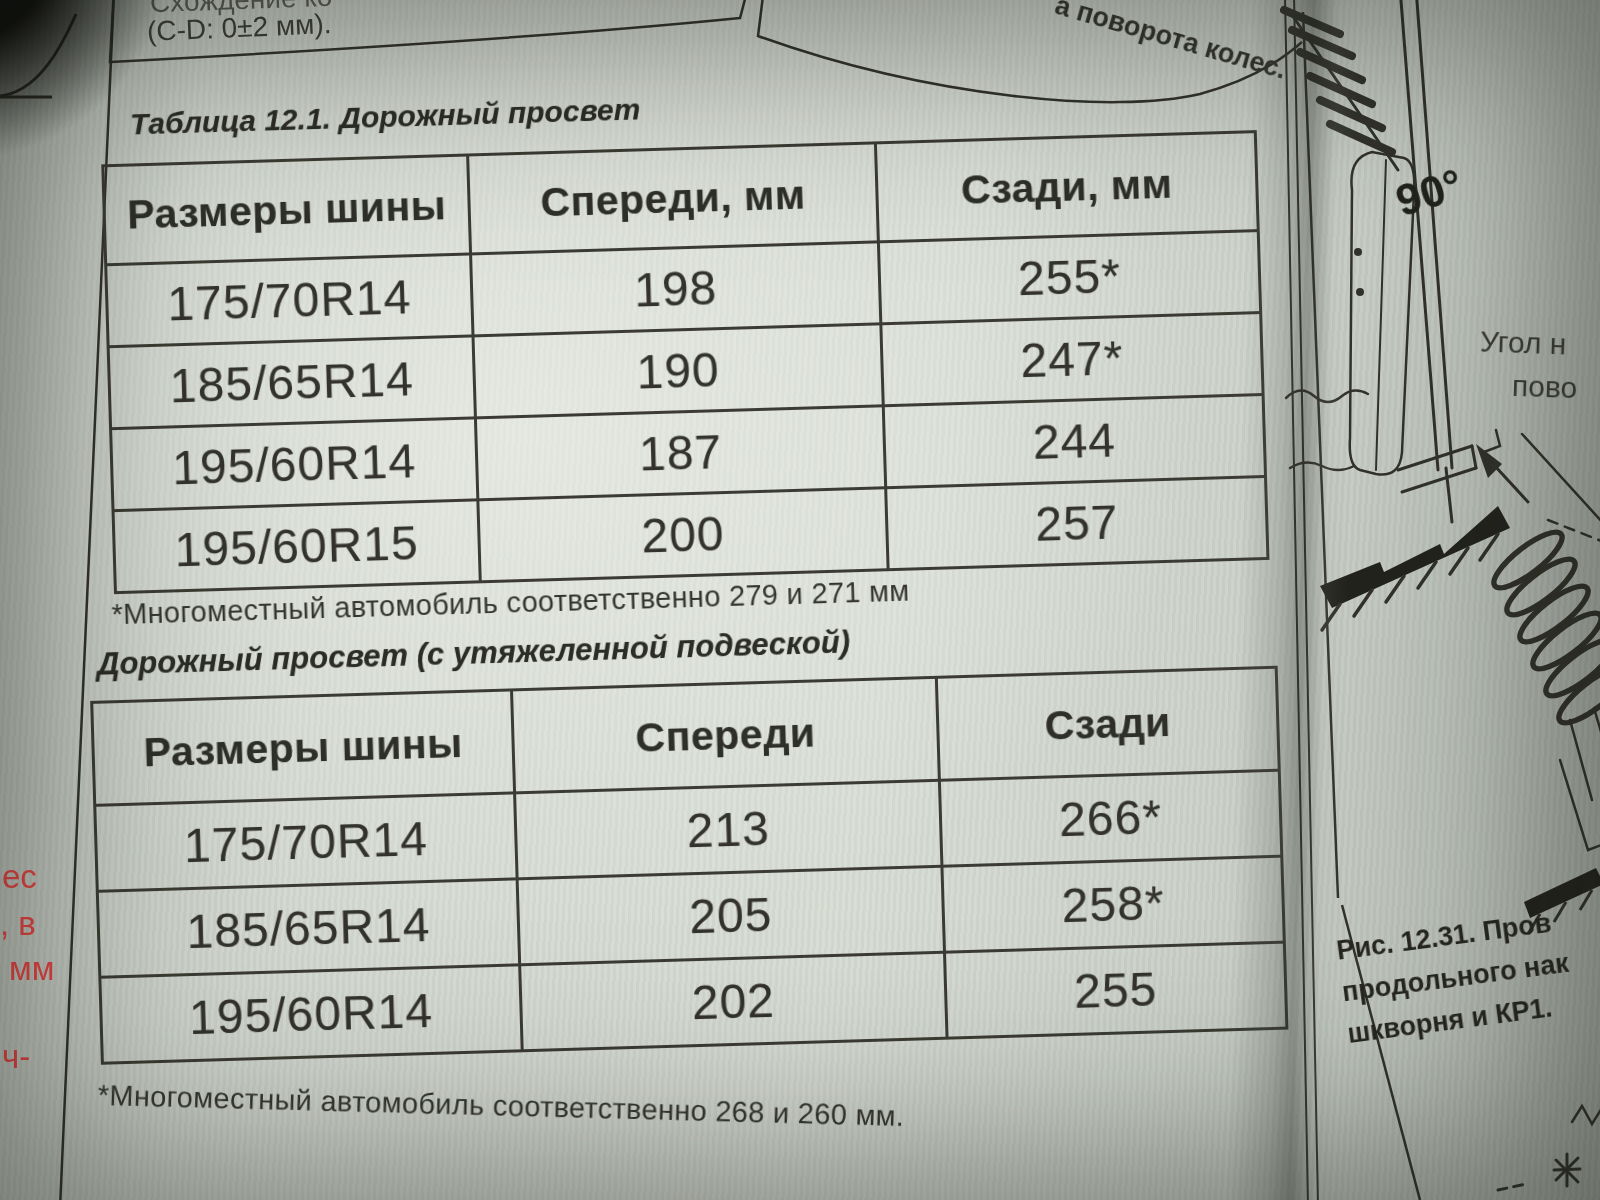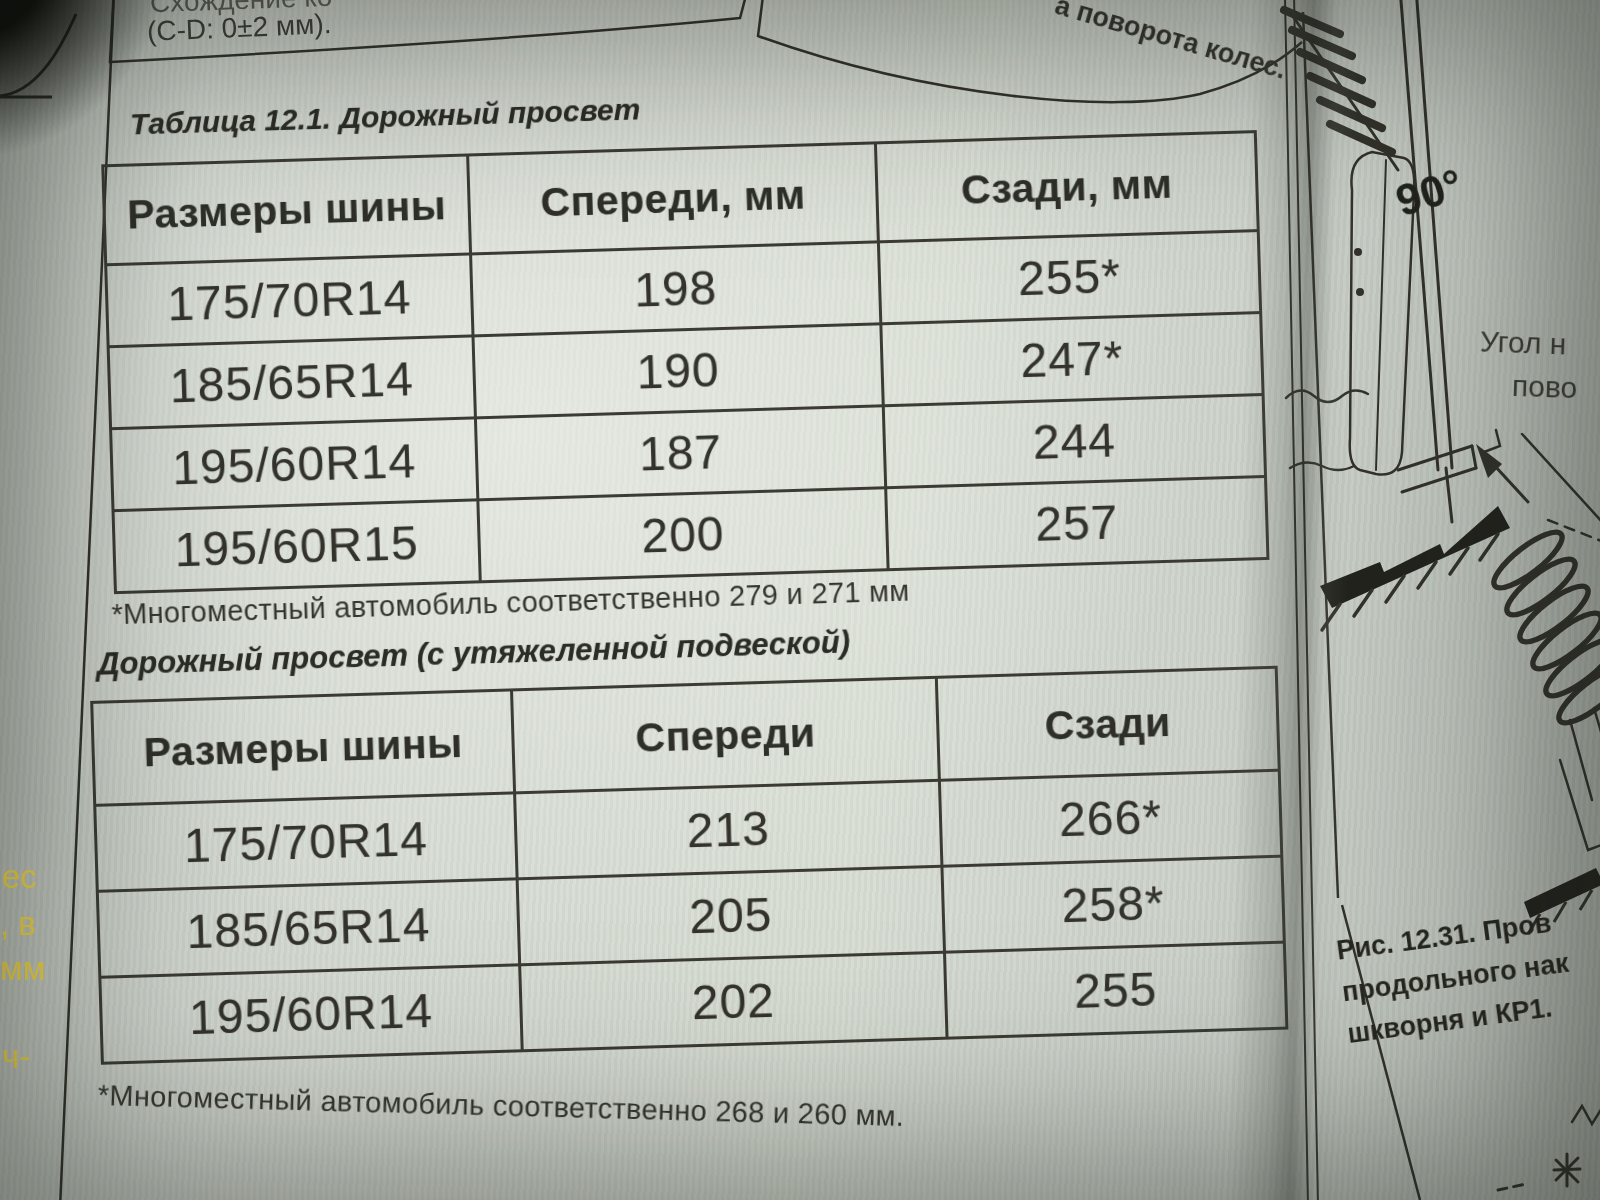--- a/index.html
+++ b/index.html
@@ -43,21 +43,21 @@
   .t1 { left:115px; top:148px; width:1150px;
         grid-template-columns:362px 408px 1fr;
         grid-template-rows:96px 82px 82px 82px 82px; }
   .t2 { left:88px;  top:684px; width:1182px;
         grid-template-columns:417px 425px 1fr;
         grid-template-rows:100px 86px 86px 86px; }
   .title-it { font-weight:bold; font-style:italic; font-size:30px; color:#2c2c26;
               text-shadow:0 0 1px rgba(44,44,38,0.35); }
   .footnote { font-size:29px; color:#35352f; letter-spacing:0.3px; }
   .boxtext { font-size:28px; color:#3e3e38; }
-  .frag { position:absolute; font-size:33px; color:#fde047; }
+  .frag { position:absolute; font-size:33px; color:#ef4444; }
   .rp-caption { position:absolute; left:1334px; top:930px; width:300px;
                 font-weight:bold; font-size:27px; line-height:42px; color:#26261f;
                 transform: rotate(-7.5deg); transform-origin:left top;
                 filter: blur(0.3px); }
   .rp-text { position:absolute; font-size:30px; color:#3c3c36; transform:rotate(2deg); filter:blur(0.3px); }
   .angle-label { position:absolute; left:1396px; top:168px; font-weight:bold; font-size:44px;
                  color:#22221d; transform:rotate(-17deg); filter:blur(0.3px); }
   .cap-frag { position:absolute; left:1060px; top:-10px; font-weight:bold; font-size:27px;
               color:#34342e; transform:rotate(16deg); transform-origin:left top; filter:blur(0.3px); }
   svg.art { position:absolute; left:0; top:0; pointer-events:none; }
@@ -154,21 +154,21 @@
       <path d="M 1572,1122 L 1582,1106 L 1592,1124 L 1602,1108" stroke-width="2.5"></path>
     </g>
   </svg>
 
   <div class="abs boxtext" style="left:150px; top:-16px; transform:rotate(-2deg); opacity:0.78;">Схождение ко</div>
   <div class="abs boxtext" style="left:147px; top:12px; transform:rotate(-2.5deg);">(C-D: 0±2 мм).</div>
   <div class="cap-frag">а поворота колес.</div>
 
   <div class="frag" style="left:2px; top:858px;">ес</div>
   <div class="frag" style="left:0px; top:905px;">, в</div>
-  <div class="frag" style="left:0px; top:950px;">мм</div>
+  <div class="frag" style="left:9px; top:950px;">мм</div>
   <div class="frag" style="left:2px; top:1038px;">ч-</div>
 
   <div class="lp-rot">
 
     <div class="abs title-it" style="left:145px; top:92px;">Таблица 12.1. Дорожный просвет</div>
 
     <div class="tbl t1">
       <div class="c hdr">Размеры шины</div>
       <div class="c hdr bl">Спереди, мм</div>
       <div class="c hdr bl">Сзади, мм</div>

